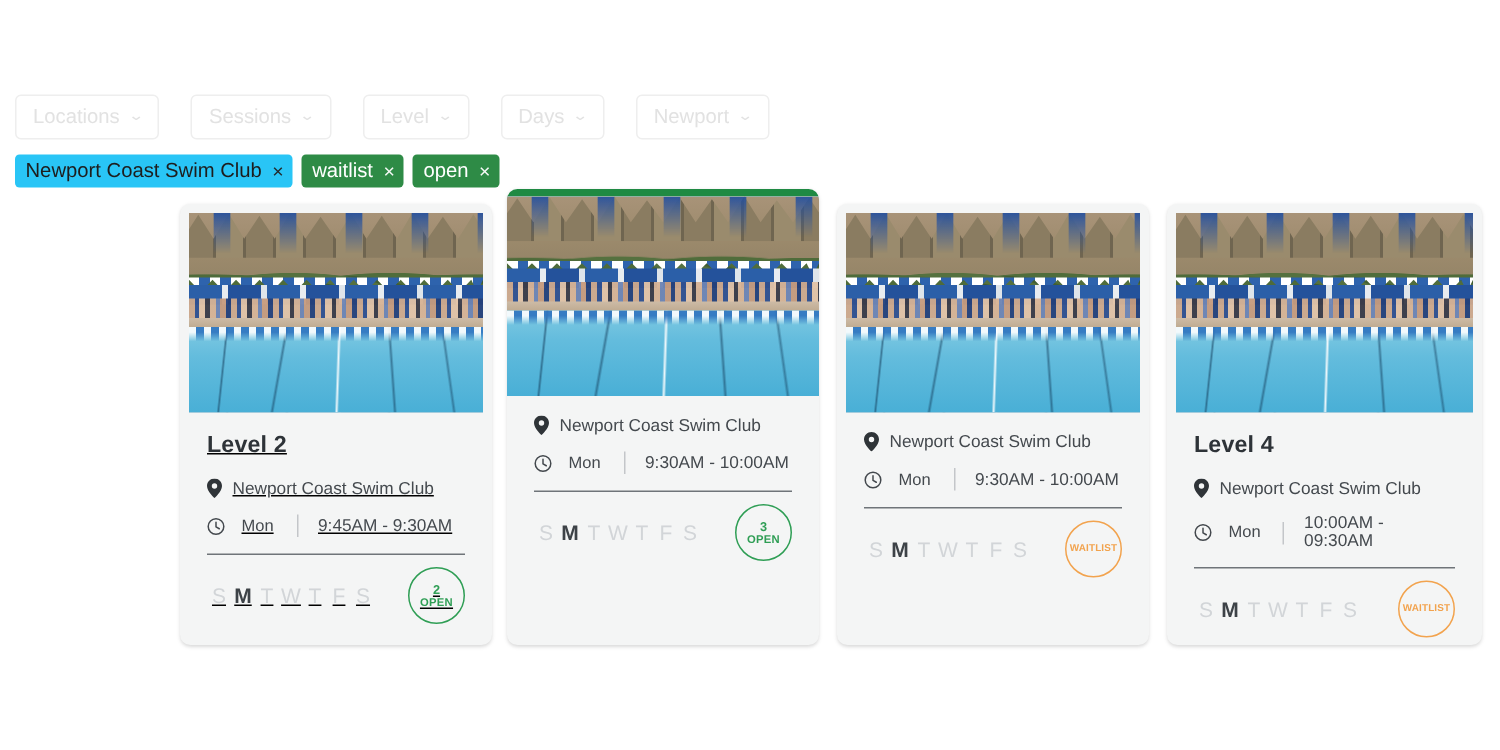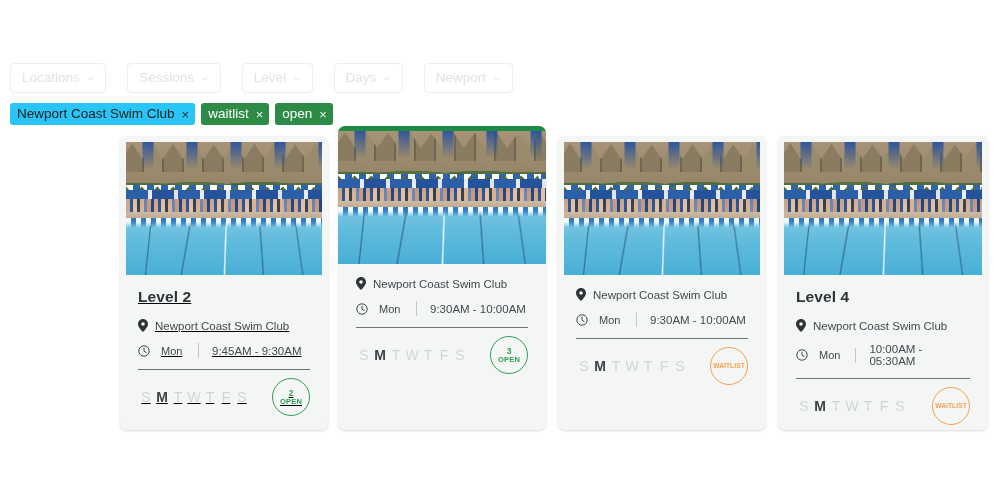--- a/index.html
+++ b/index.html
@@ -435,21 +435,21 @@
           </div>
           <div class="meta-row time-row">
             <span>
               <svg width="12" height="12" viewBox="0 0 12 12">
                 <circle cx="6" cy="6" r="5.2" fill="none" stroke="#44494e" stroke-width="1"></circle>
                 <path d="M6 3.1V6.2l2.2 1.3" fill="none" stroke="#44494e" stroke-width="1" stroke-linecap="round"></path>
               </svg>
             </span>
             <span class="day">Mon</span>
             <span class="vr"></span>
-            <span>10:00AM - 05:30AM</span>
+            <span>10:00AM - 09:30AM</span>
           </div>
           <div class="divider"></div>
         </div>
         <div class="card-foot">
           <div class="days">
             <span class="">S</span>
             <span class="on">M</span>
             <span class="">T</span>
             <span class="">W</span>
             <span class="">T</span>

